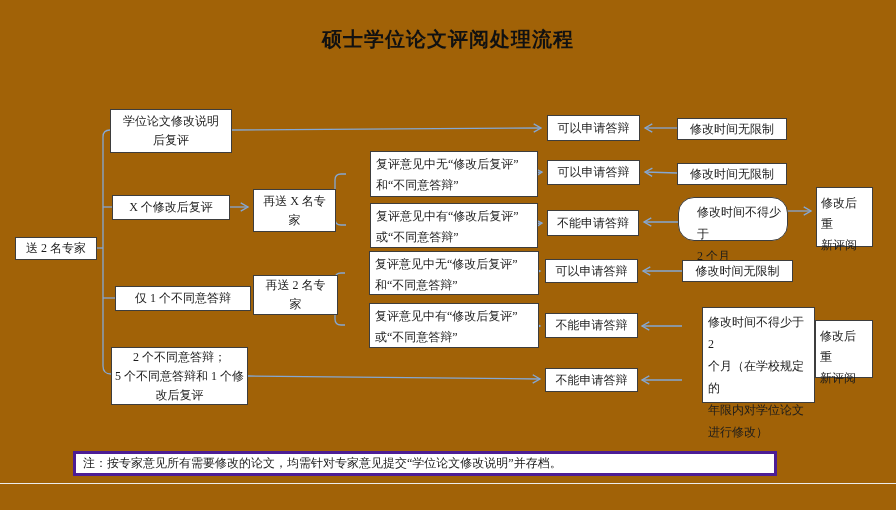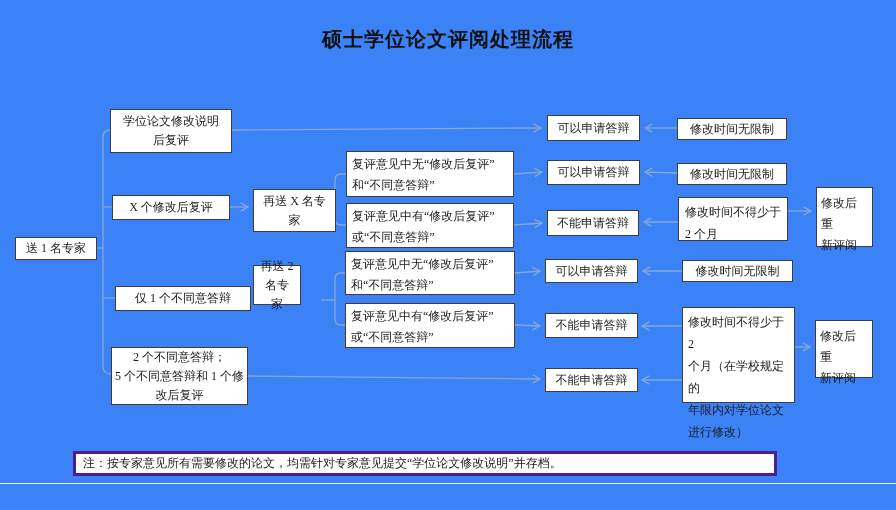--- a/index.html
+++ b/index.html
@@ -2,37 +2,37 @@
 <html style="--connector: #85a8d4; --box-border: #3d3d3d; --text: #1c1c1c;"><head>
 <meta charset="utf-8">
 <style>
   :root{
     --connector:#85a8d4;
     --box-border:#3d3d3d;
     --text:#1c1c1c;
   }
   html,body{margin:0;padding:0;background:#ffffff;}
   #canvas{
-    position:relative;width:896px;height:510px;background:#3b82f6;overflow:hidden;
+    position:relative;width:896px;height:510px;background:#a16207;overflow:hidden;
     font-family:"Liberation Serif","DejaVu Serif",serif;
     color:var(--text);
   }
   #title{
     position:absolute;left:0;top:26px;width:896px;text-align:center;
     font-size:20px;font-weight:bold;letter-spacing:1px;color:#111;
   }
   .box{
     position:absolute;box-sizing:border-box;border:1px solid var(--box-border);
     background:#fff;font-size:12px;line-height:19px;
   }
   .box span{display:block;}
   .center{display:flex;flex-direction:column;justify-content:center;align-items:center;text-align:center;}
-  .leftal{padding:2px 2px 0 5px;text-align:left;line-height:21px;}
-  .t3box{padding:3px 2px 0 6px;line-height:22px;}
-  .t5box{padding:3px 2px 0 5px;line-height:22px;}
+  .leftal{padding:2px 2px 0 5px;text-align:left;line-height:21px;margin-left:24px;}
+  .t3box{padding:3px 2px 0 18px;line-height:22px;border-radius:16px;}
+  .t5box{padding:3px 2px 0 5px;line-height:22px;margin-left:20px;}
   .mbox{padding:5px 10px 0 4px;line-height:21px;}
   #note-box{
     position:absolute;left:73px;top:451px;width:704px;height:25px;
     box-sizing:border-box;border:3px solid #4c1d95;background:#fff;
     display:flex;align-items:center;padding-left:7px;font-size:12px;
   }
   #connector-layer{position:absolute;left:0;top:0;width:896px;height:510px;}
   #connector-layer path{fill:none;stroke:var(--connector);stroke-width:1.3;}
   #page-divider{position:absolute;left:0;top:483px;width:896px;height:1px;background:#ececec;}
 </style>
@@ -78,21 +78,21 @@
     <path marker-end="url(#arrow)" d="M678,222 L644,222"></path>
     <path marker-end="url(#arrow)" d="M682,271 L643,271"></path>
     <path marker-end="url(#arrow)" d="M682,326 L642,326"></path>
     <path marker-end="url(#arrow)" d="M682,380 L642,380"></path>
 
     <path marker-end="url(#arrow)" d="M788,211 L811,211"></path>
     <path marker-end="url(#arrow)" d="M795,347 L810,347"></path>
   </svg>
 
   <div class="box center" style="left:15px;top:237px;width:82px;height:23px">
-    <span>送 1 名专家</span>
+    <span>送 2 名专家</span>
   </div>
 
   <div class="box center" style="left:110px;top:109px;width:122px;height:44px">
     <span>学位论文修改说明</span>
     <span>后复评</span>
   </div>
   <div class="box center" style="left:112px;top:195px;width:118px;height:25px">
     <span>X 个修改后复评</span>
   </div>
   <div class="box center" style="left:115px;top:286px;width:136px;height:25px">
@@ -101,21 +101,21 @@
   <div class="box center" style="left:111px;top:347px;width:137px;height:58px">
     <span>2 个不同意答辩；</span>
     <span>5 个不同意答辩和 1 个修</span>
     <span>改后复评</span>
   </div>
 
   <div class="box center" style="left:253px;top:189px;width:83px;height:43px">
     <span>再送 X 名专</span>
     <span>家</span>
   </div>
-  <div class="box center" style="left:253px;top:265px;width:48px;height:40px">
+  <div class="box center" style="left:253px;top:275px;width:85px;height:40px">
     <span>再送 2 名专</span>
     <span>家</span>
   </div>
 
   <div class="box leftal" style="left:346px;top:151px;width:168px;height:46px">
     <span>复评意见中无“修改后复评”</span>
     <span>和“不同意答辩”</span>
   </div>
   <div class="box leftal" style="left:346px;top:203px;width:168px;height:45px">
     <span>复评意见中有“修改后复评”</span>

